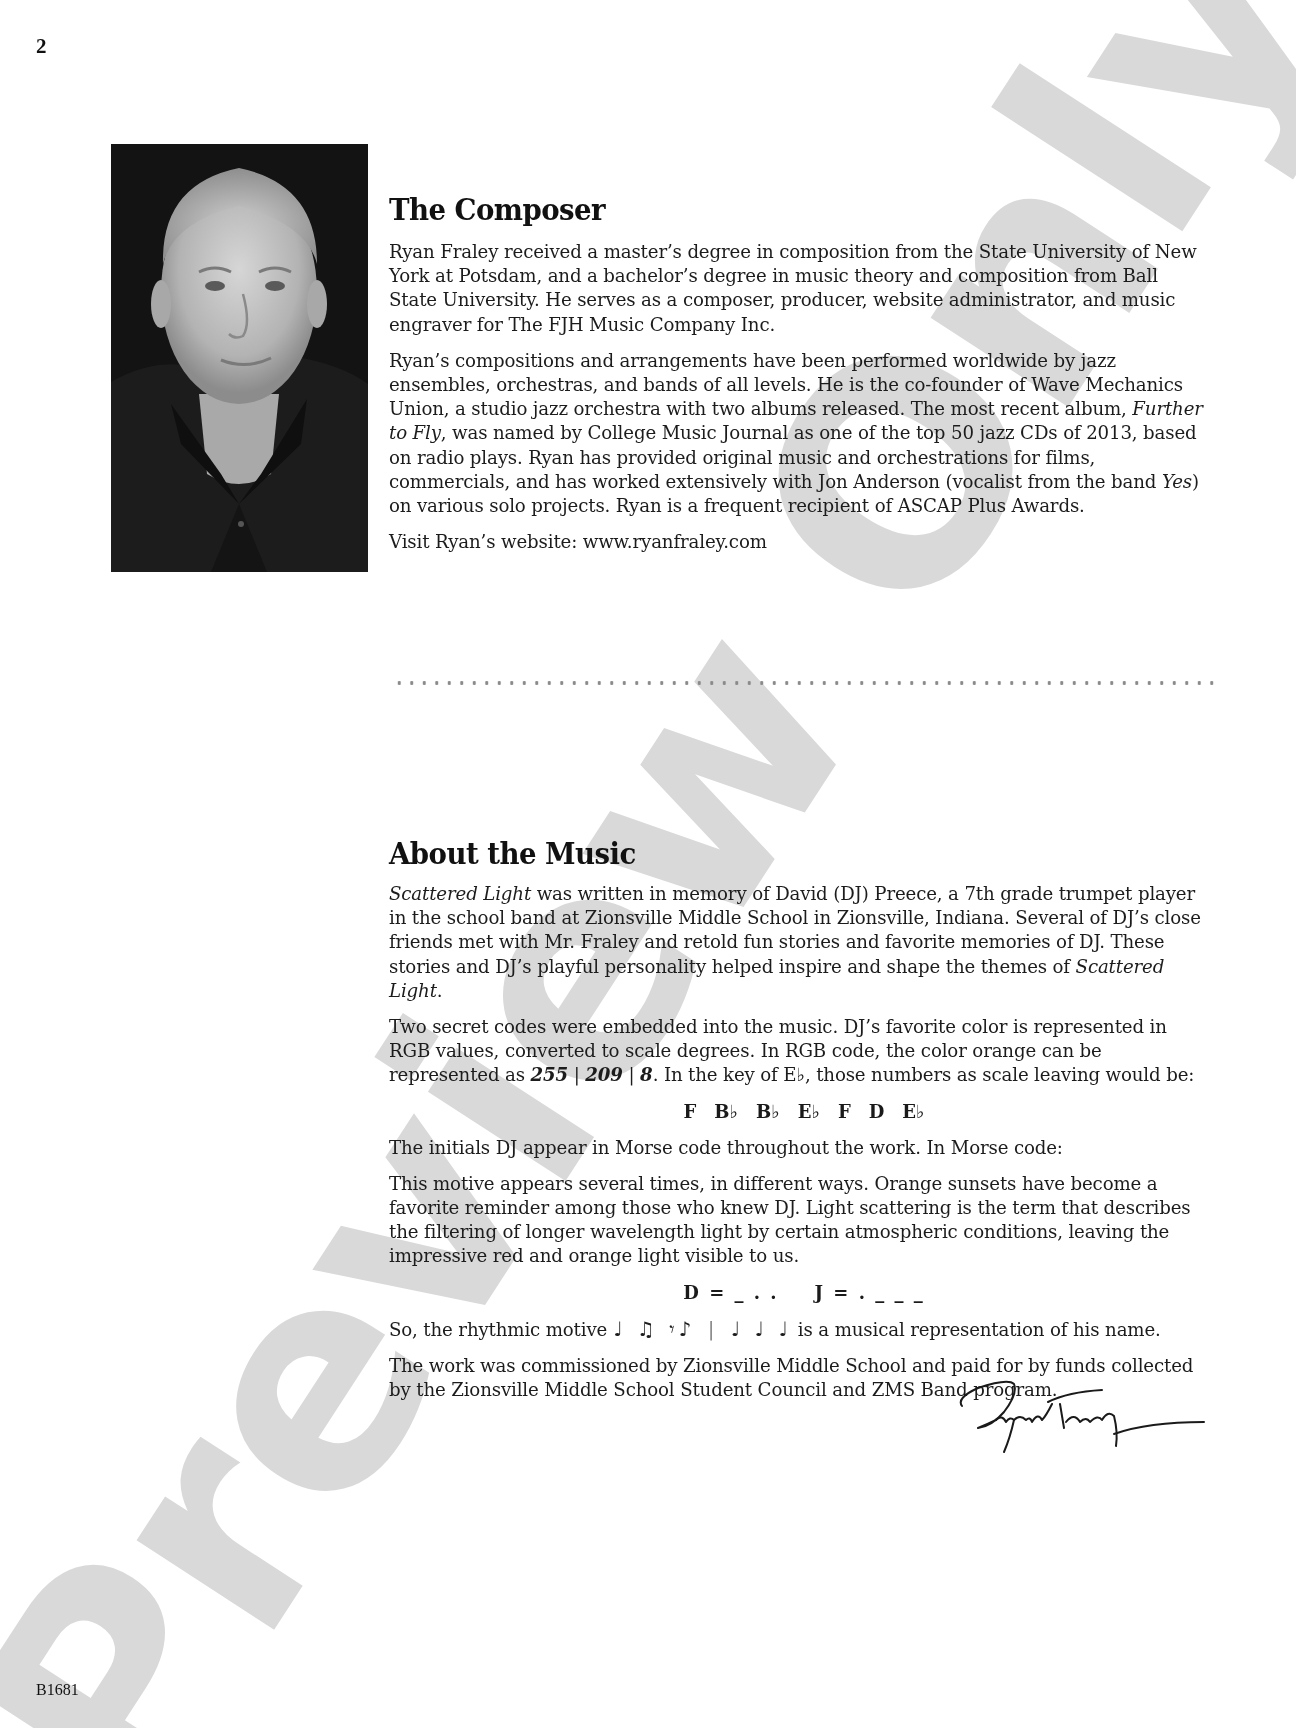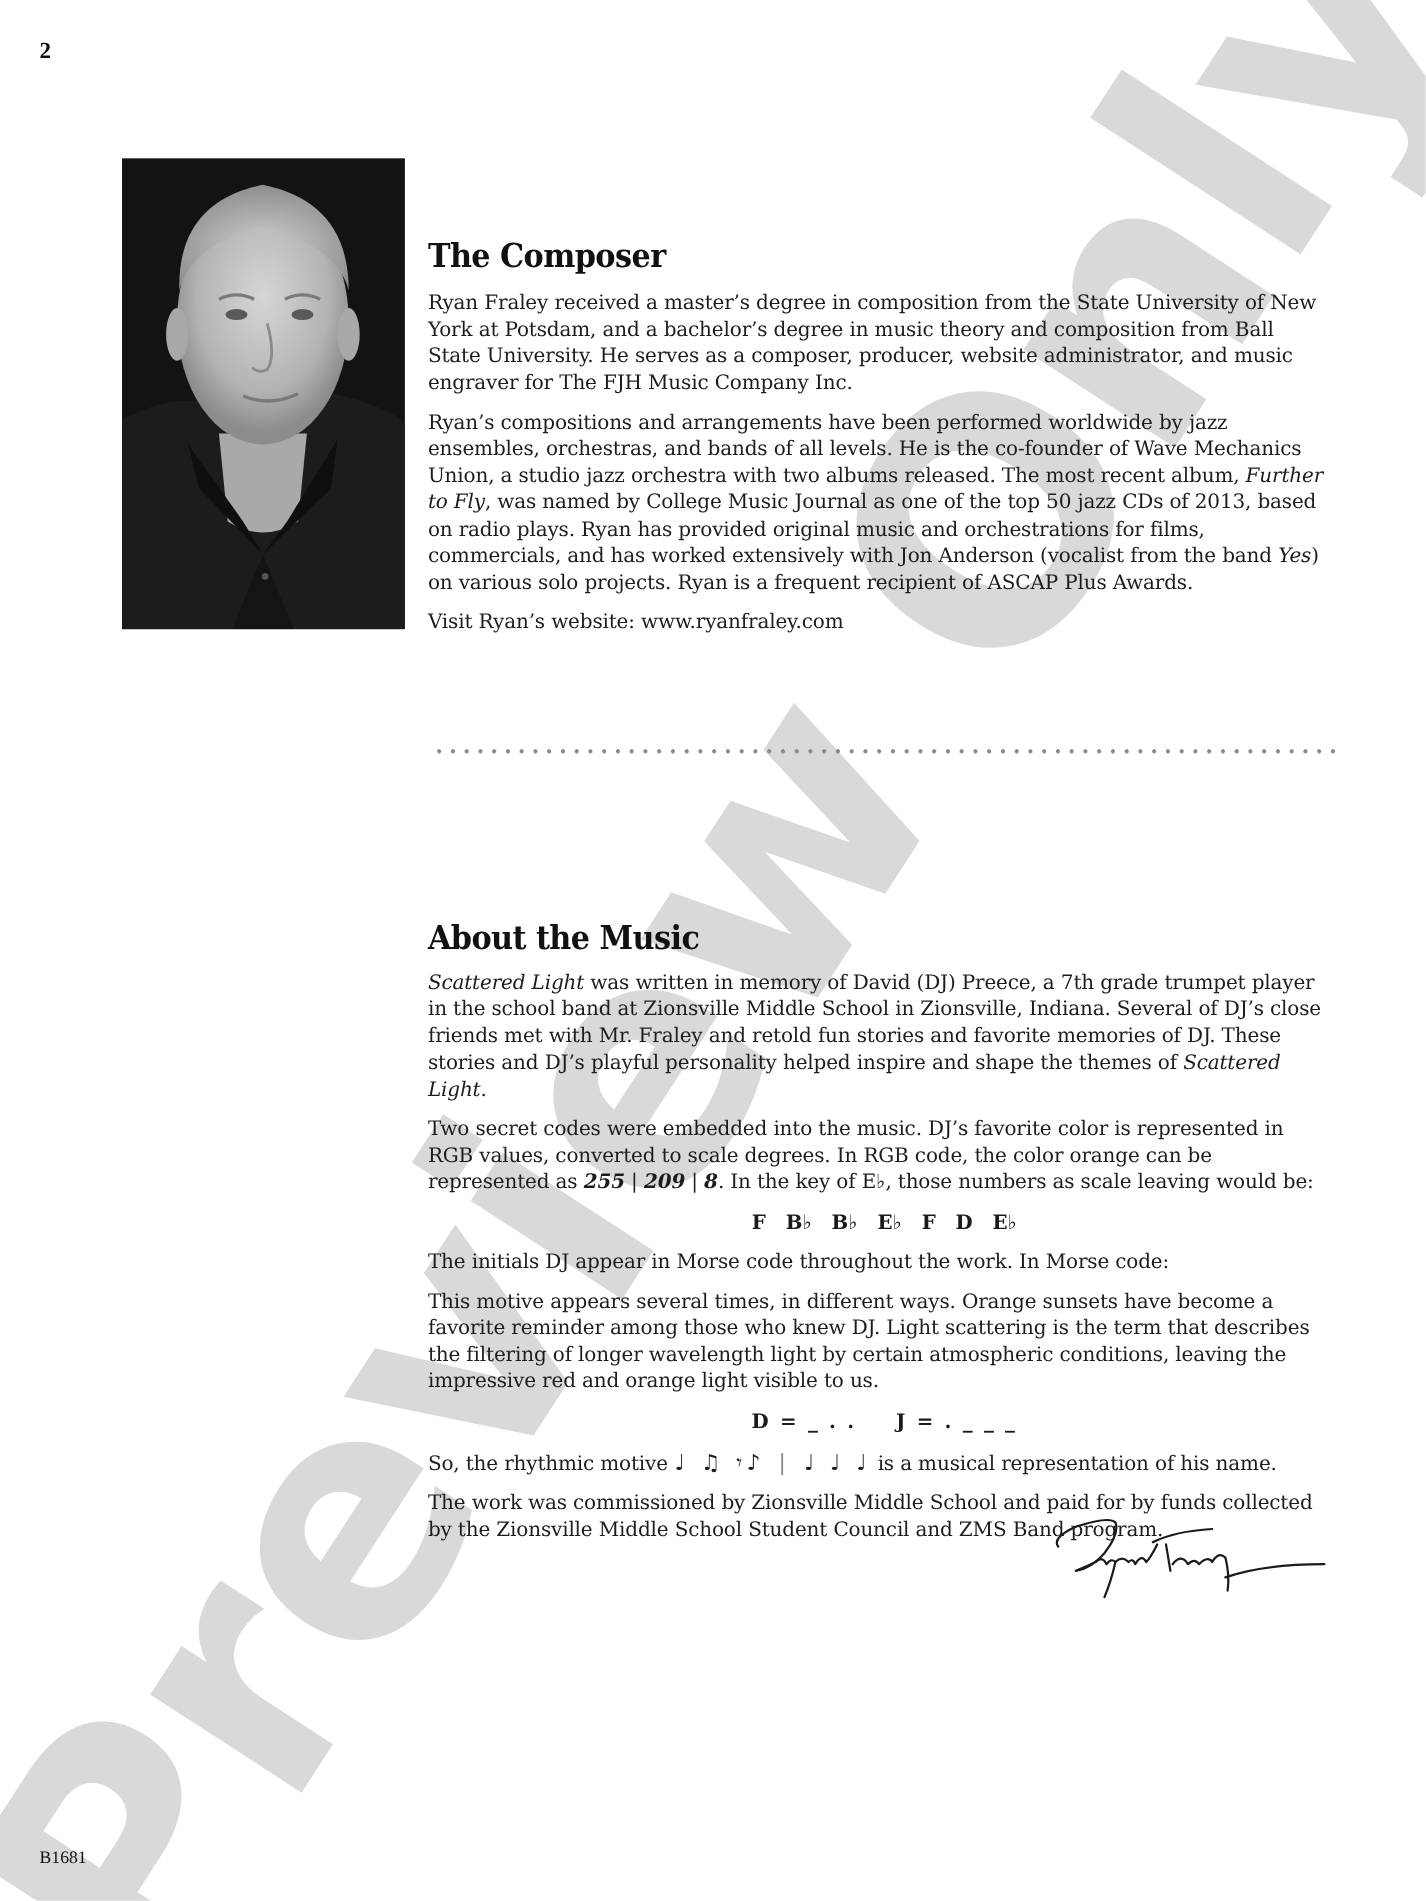--- a/index.html
+++ b/index.html
@@ -32,21 +32,21 @@
       font-size: 300px; color: #d9d9d9; white-space: nowrap;
       letter-spacing: -4px;
     }
     .photo {
       position: absolute; left: 111px; top: 144px; width: 257px; height: 428px;
       background: #131313; z-index: 1; overflow: hidden;
     }
     .photo svg { display: block; }
 
     .content { position: absolute; left: 389px; width: 830px; z-index: 2; }
-    .composer { top: 216px; }
+    .composer { top: 192px; }
     .music { top: 836px; }
     h2 {
       margin: 0 0 12px 0;
       font-family: "DejaVu Serif", serif; font-weight: bold;
       font-size: 30px; letter-spacing: -0.6px; color: #111;
       transform: scaleX(0.92); transform-origin: left;
     }
     p {
       margin: 0 12px 12px 0;
       font-size: 18.2px; line-height: 24.2px; letter-spacing: -0.15px;

